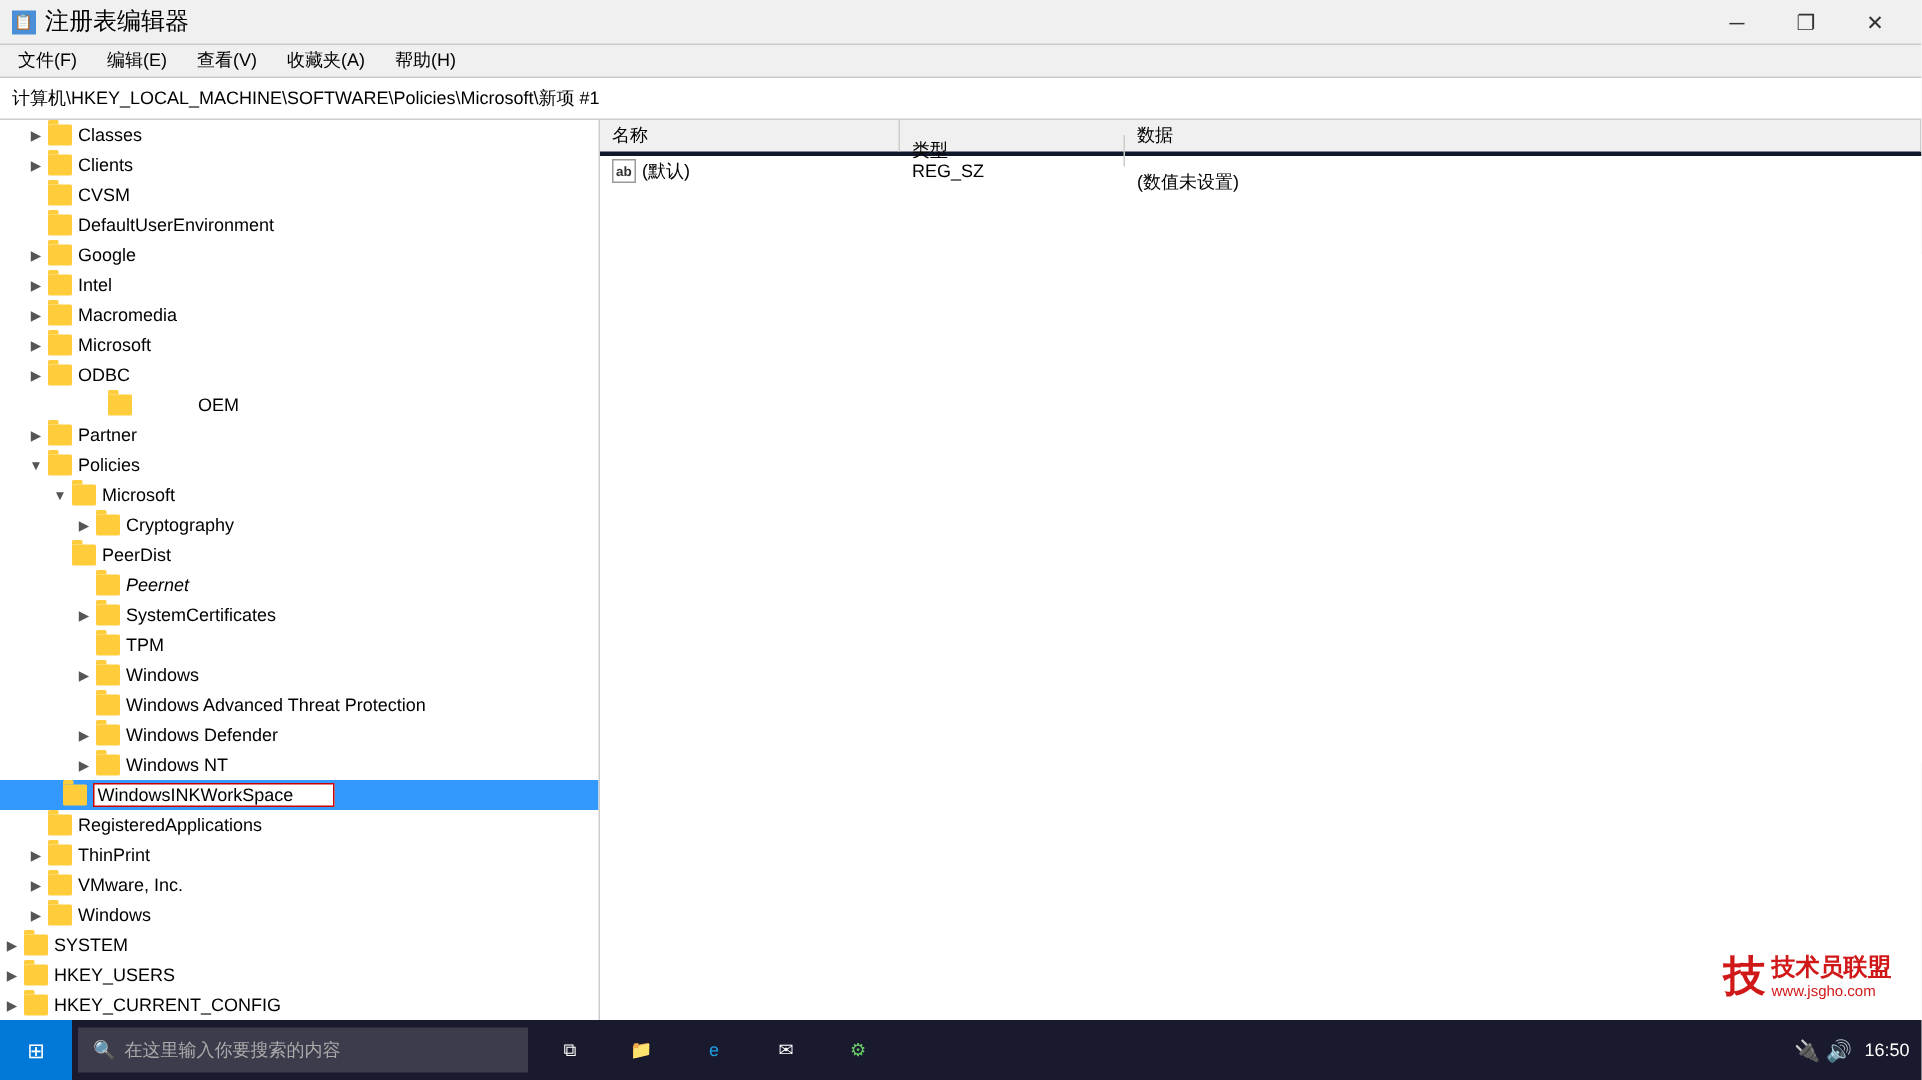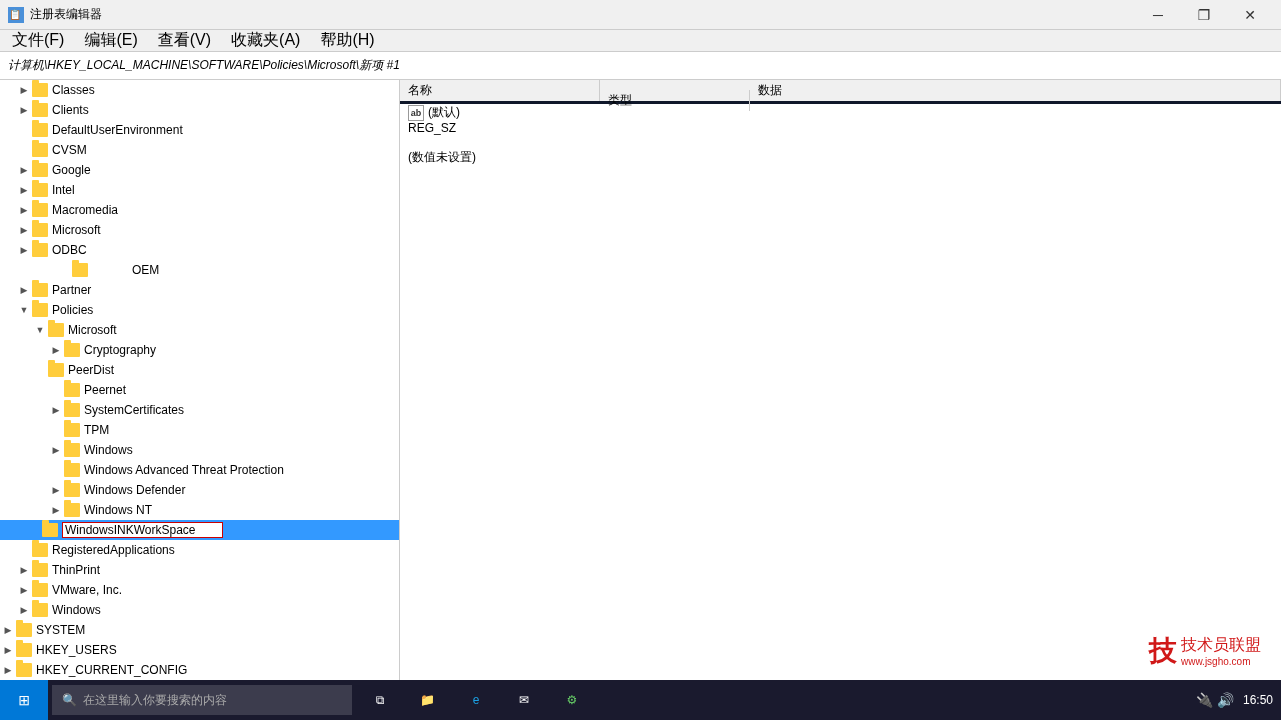--- a/index.html
+++ b/index.html
@@ -10,21 +10,21 @@
       background: #f0f0f0;
       height: 30px;
       display: flex;
       align-items: center;
       justify-content: space-between;
       padding: 0 8px;
       border-bottom: 1px solid #ccc;
     }
     .title-bar-left { display: flex; align-items: center; gap: 6px; }
     .title-icon { width: 16px; height: 16px; background: #4a90d9; display: flex; align-items: center; justify-content: center; font-size: 10px; color: white; }
-    .title-text { font-size: 12px; color: #000; }
+    .title-text { font-size: 16px; color: #000; }
     .title-buttons { display: flex; gap: 0; }
     .title-btn {
       width: 46px; height: 30px;
       border: none; background: transparent;
       cursor: pointer; display: flex; align-items: center; justify-content: center;
       font-size: 14px; color: #333;
     }
 
     
     .menu-bar {
@@ -32,33 +32,32 @@
       height: 22px;
       display: flex;
       align-items: center;
       padding: 0 4px;
       border-bottom: 1px solid #ccc;
       gap: 4px;
     }
     .menu-item {
       padding: 2px 8px;
       cursor: pointer;
-      font-size: 16px;
+      font-size: 12px;
     }
 
     
     .address-bar {
       background: #fff;
       height: 28px;
       display: flex;
       align-items: center;
       padding: 0 8px;
       border-bottom: 1px solid #ccc;
       font-size: 12px;
-      font-style: italic;
     }
 
     
     .main-content {
       display: flex;
       height: calc(720px - 30px - 22px - 28px - 40px);
       background: #fff;
     }
 
     
@@ -144,21 +143,20 @@
     }
     .col-name { width: 200px; }
     .col-type { width: 150px; margin-top: 20px; }
     .col-data { flex: 1; }
 
     .right-table-body { flex: 1; overflow-y: auto; }
     .table-row {
       display: flex;
       height: 20px;
       cursor: pointer;
-      flex-direction: column;
     }
     .cell {
       padding: 0 8px;
       font-size: 12px;
       display: flex; align-items: center; gap: 4px;
     }
     .cell-name { width: 200px; }
     .cell-type { width: 150px; }
     .cell-data { flex: 1; margin-top: 14px; }
 
@@ -270,27 +268,27 @@
 
     <div class="tree-item" style="padding-left: 16px;">
       <div class="expand-btn">▶</div>
       <div class="folder-icon"></div>
       <span class="tree-label">Clients</span>
     </div>
 
     <div class="tree-item" style="padding-left: 16px;">
       <div class="expand-btn" style="visibility:hidden;"></div>
       <div class="folder-icon"></div>
+      <span class="tree-label">CVSM</span>
+    </div>
+
+    <div class="tree-item" style="padding-left: 16px;">
+      <div class="expand-btn" style="visibility:hidden;"></div>
+      <div class="folder-icon"></div>
       <span class="tree-label">DefaultUserEnvironment</span>
-    </div>
-
-    <div class="tree-item" style="padding-left: 16px;">
-      <div class="expand-btn" style="visibility:hidden;"></div>
-      <div class="folder-icon"></div>
-      <span class="tree-label">CVSM</span>
     </div>
 
     <div class="tree-item" style="padding-left: 16px;">
       <div class="expand-btn">▶</div>
       <div class="folder-icon"></div>
       <span class="tree-label">Google</span>
     </div>
 
     <div class="tree-item" style="padding-left: 16px;">
       <div class="expand-btn">▶</div>
@@ -345,21 +343,21 @@
       <div class="folder-icon"></div>
       <span class="tree-label">Cryptography</span>
     </div>
 
     <div class="tree-item" style="padding-left: 32px;">
       <div class="expand-btn" style="visibility:hidden;"></div>
       <div class="folder-icon"></div>
       <span class="tree-label">PeerDist</span>
     </div>
 
-    <div class="tree-item" style="padding-left: 48px;">
+    <div class="tree-item" style="padding-left: 48px; font-style: italic;">
       <div class="expand-btn" style="visibility:hidden;"></div>
       <div class="folder-icon"></div>
       <span class="tree-label">Peernet</span>
     </div>
 
     <div class="tree-item" style="padding-left: 48px;">
       <div class="expand-btn">▶</div>
       <div class="folder-icon"></div>
       <span class="tree-label">SystemCertificates</span>
     </div>
@@ -460,21 +458,21 @@
         <div class="cell cell-data">(数值未设置)</div>
       </div>
     </div>
   </div>
 </div>
 
 <div class="watermark">
   <div style="display:flex; align-items:center; gap:4px;">
     <div style="font-size:28px; color:#cc0000; font-weight:bold; font-family:serif;">技</div>
     <div>
-      <div style="color:#cc0000; font-size:16px; font-weight:normal; font-family:serif;">技术员联盟</div>
+      <div style="color:#cc0000; font-size:16px; font-weight:bold; font-family:serif;">技术员联盟</div>
       <div style="color:#cc0000; font-size:10px;">www.jsgho.com</div>
     </div>
   </div>
 </div>
 
 <div class="taskbar">
   <div class="taskbar-start">
     <span>⊞</span>
   </div>
   <div class="taskbar-search">

